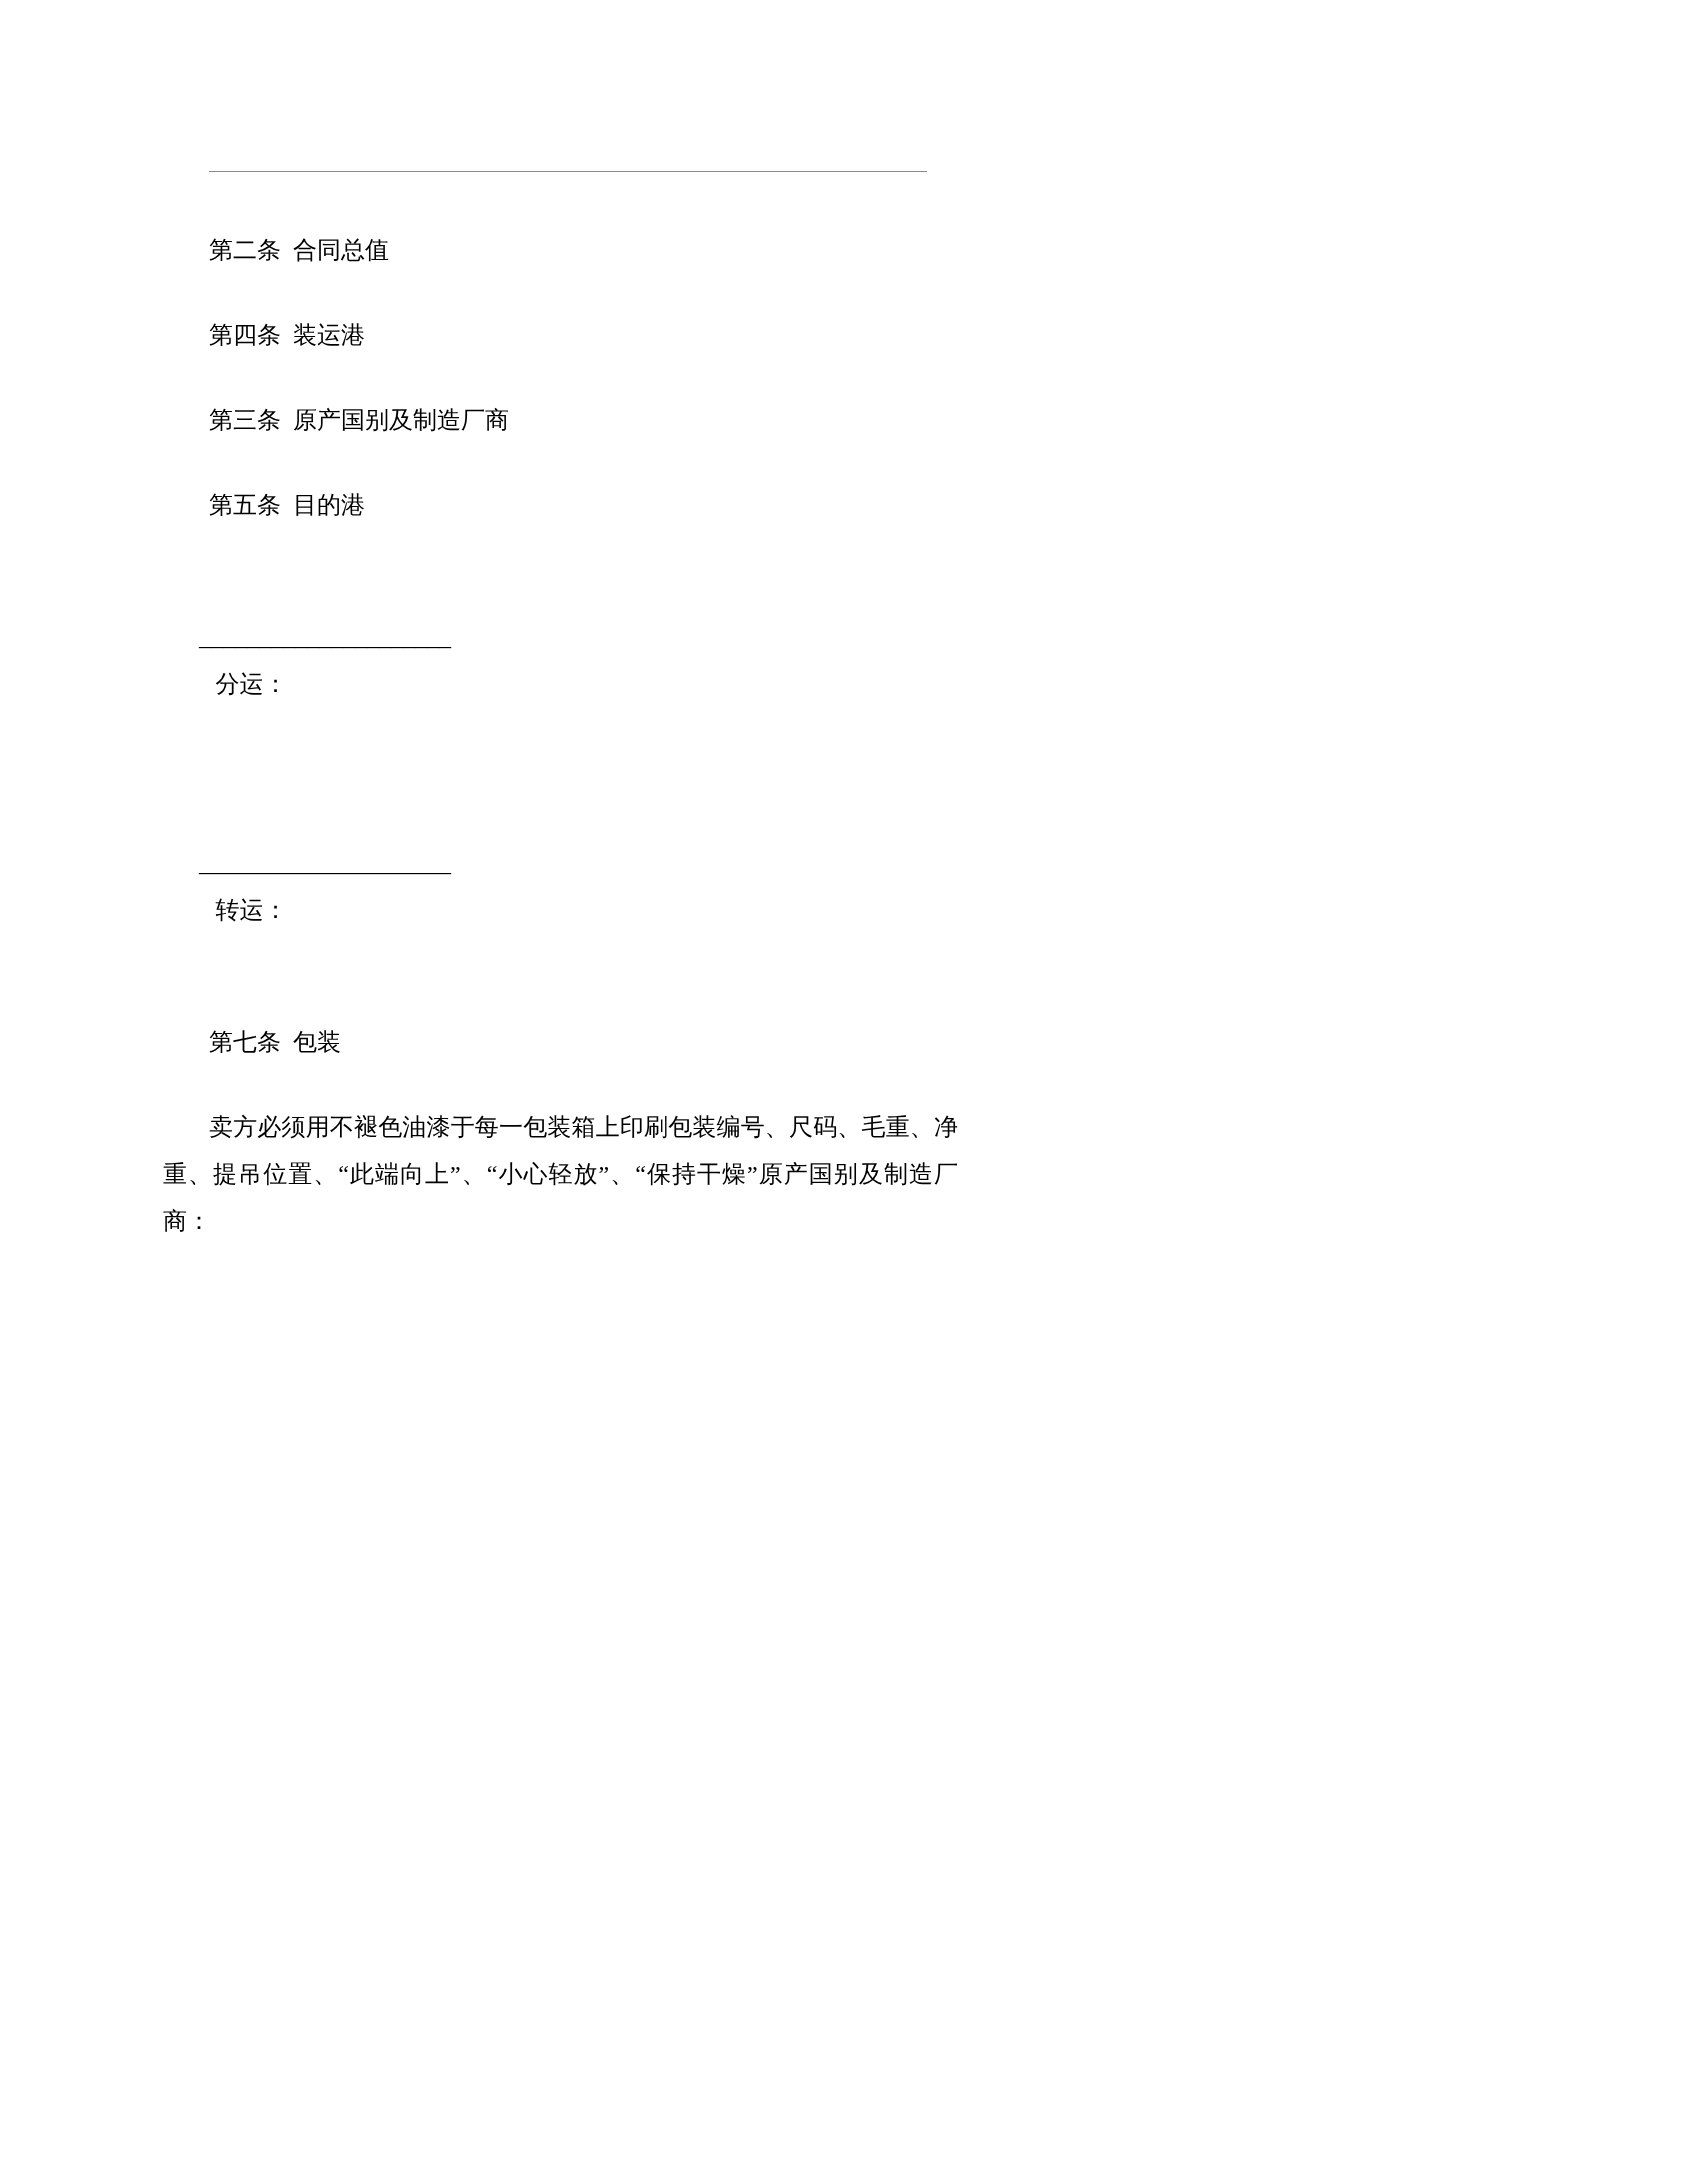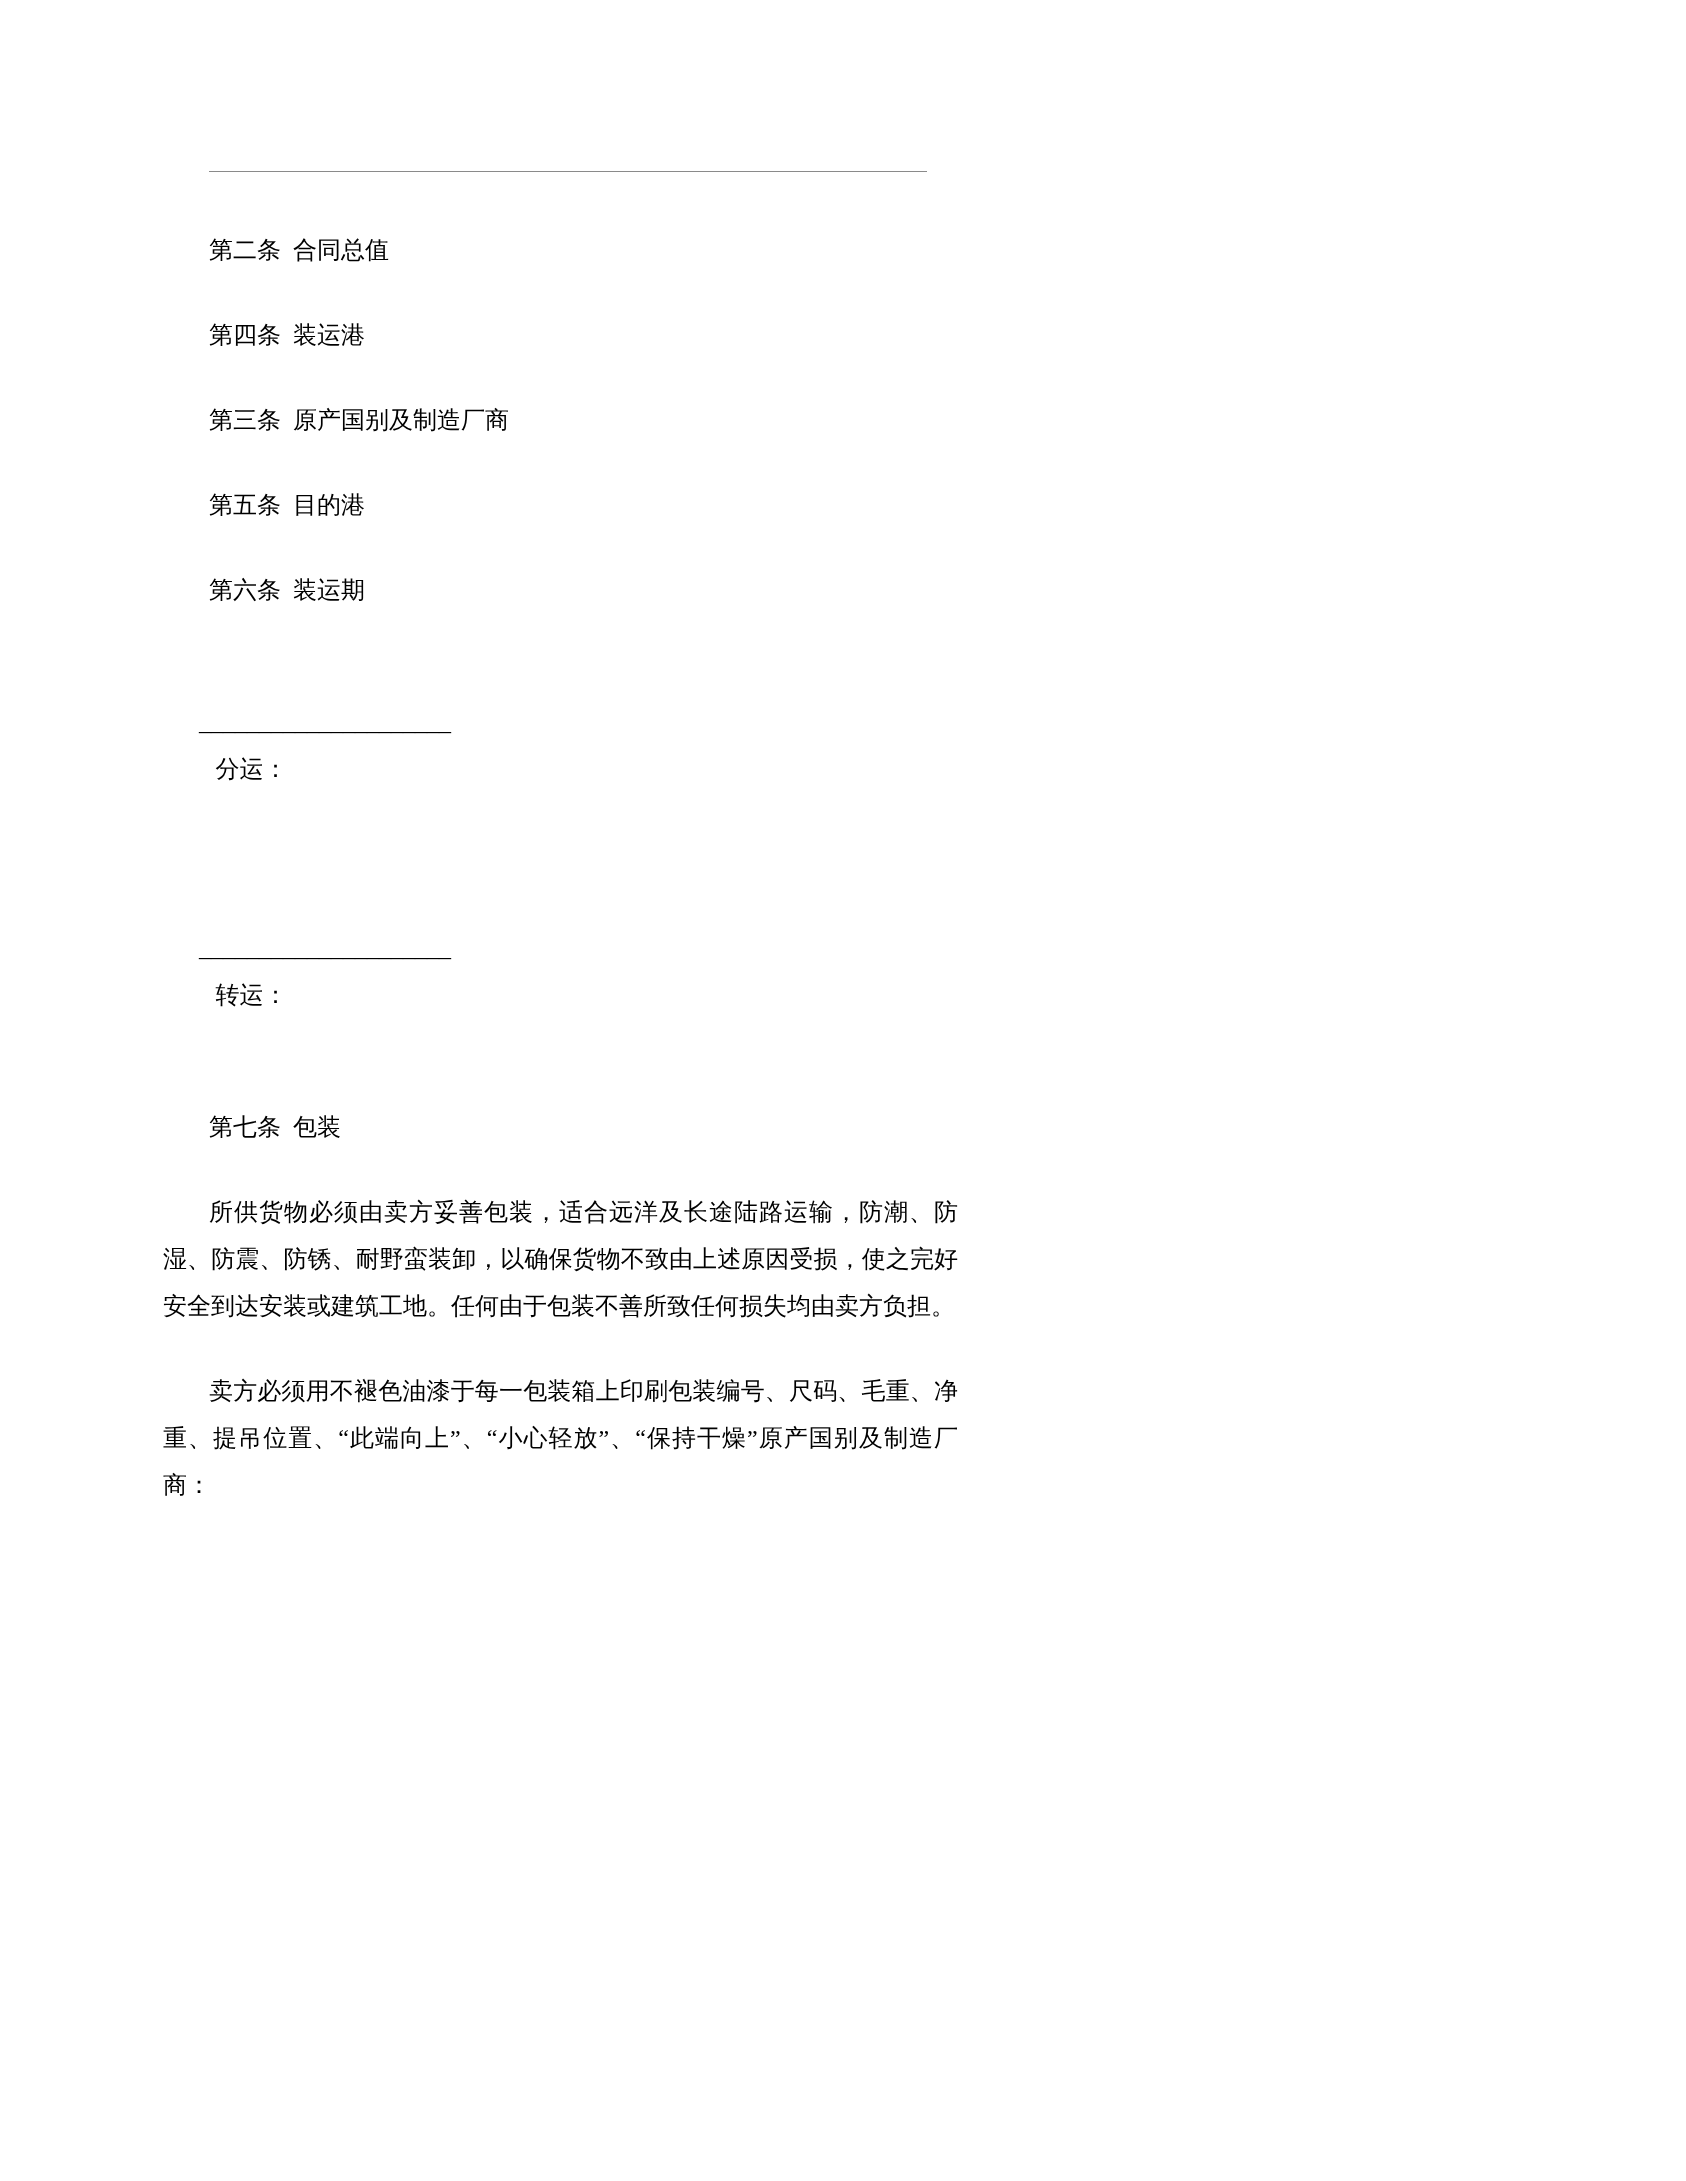--- a/index.html
+++ b/index.html
@@ -62,34 +62,32 @@
     <div class="divider"></div>
 
     <p class="heading">第二条  合同总值</p>
 
     <p class="heading">第四条  装运港</p>
 
     <p class="heading">第三条  原产国别及制造厂商</p>
 
     <p class="heading">第五条  目的港</p>
 
-    <p class="heading">第六条  装运期</p>
 
     <p class="blank-row">
       <span class="blank">_____________________</span>
       <span class="blank-label">分运：</span>
     </p>
 
     <p class="blank-row">
       <span class="blank">_____________________</span>
       <span class="blank-label">转运：</span>
     </p>
 
     <p class="heading">第七条  包装</p>
 
-    <p class="para">所供货物必须由卖方妥善包装，适合远洋及长途陆路运输，防潮、防湿、防震、防锈、耐野蛮装卸，以确保货物不致由上述原因受损，使之完好安全到达安装或建筑工地。任何由于包装不善所致任何损失均由卖方负担。</p>
 
 
     <p class="para">卖方必须用不褪色油漆于每一包装箱上印刷包装编号、尺码、毛重、净重、提吊位置、“此端向上”、“小心轻放”、“保持干燥”原产国别及制造厂商：</p>
 
   </div>
 </div>
 
 
 </body></html>

